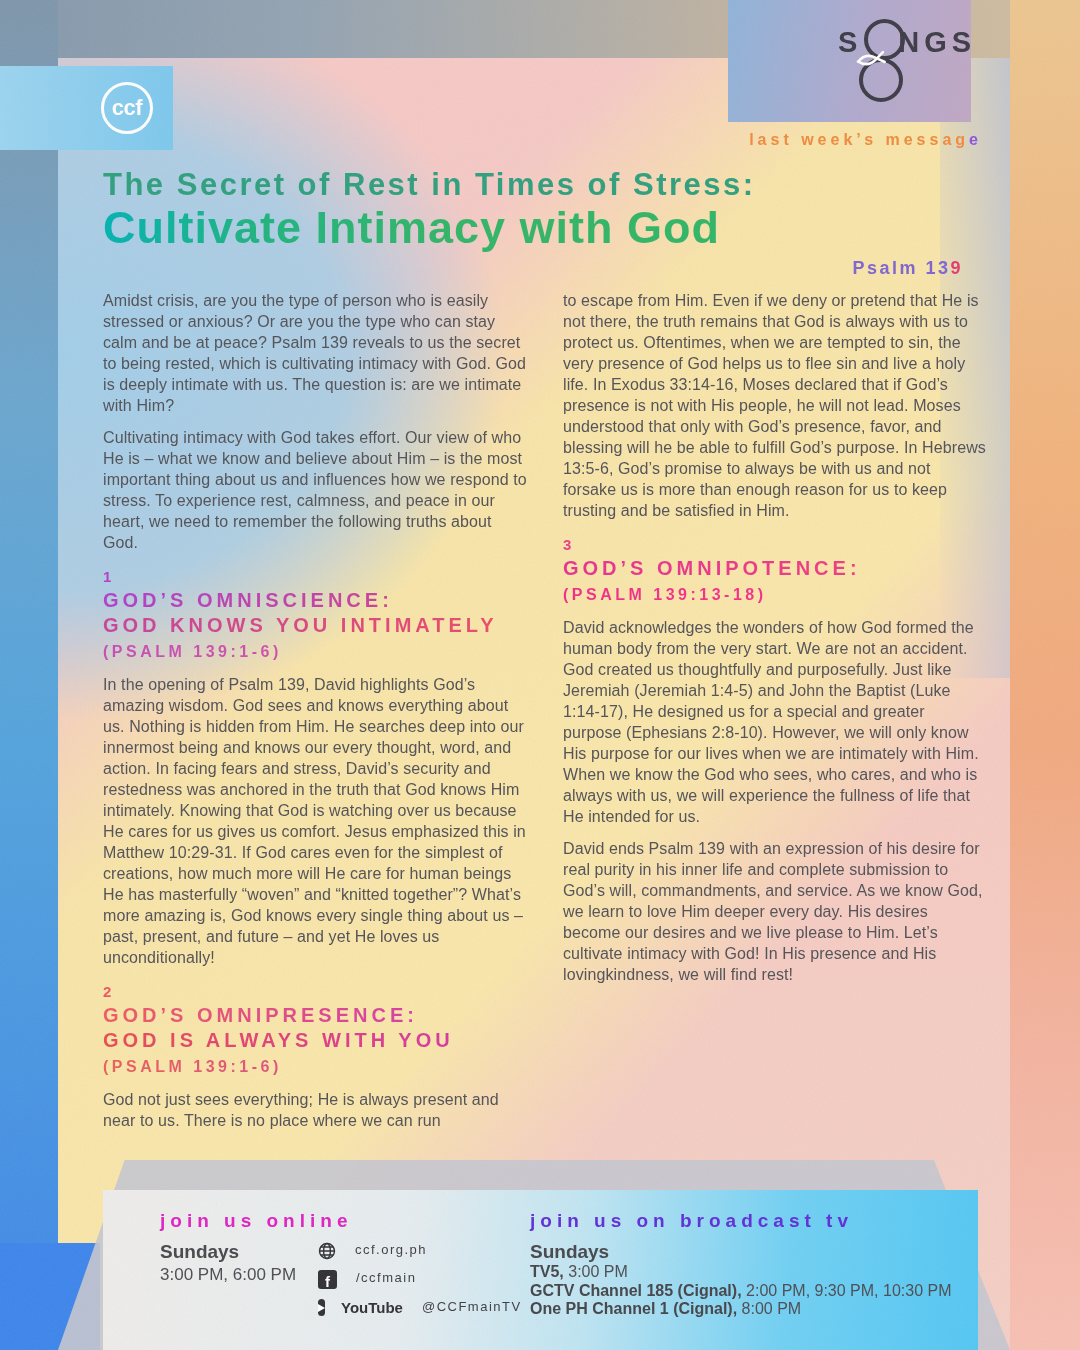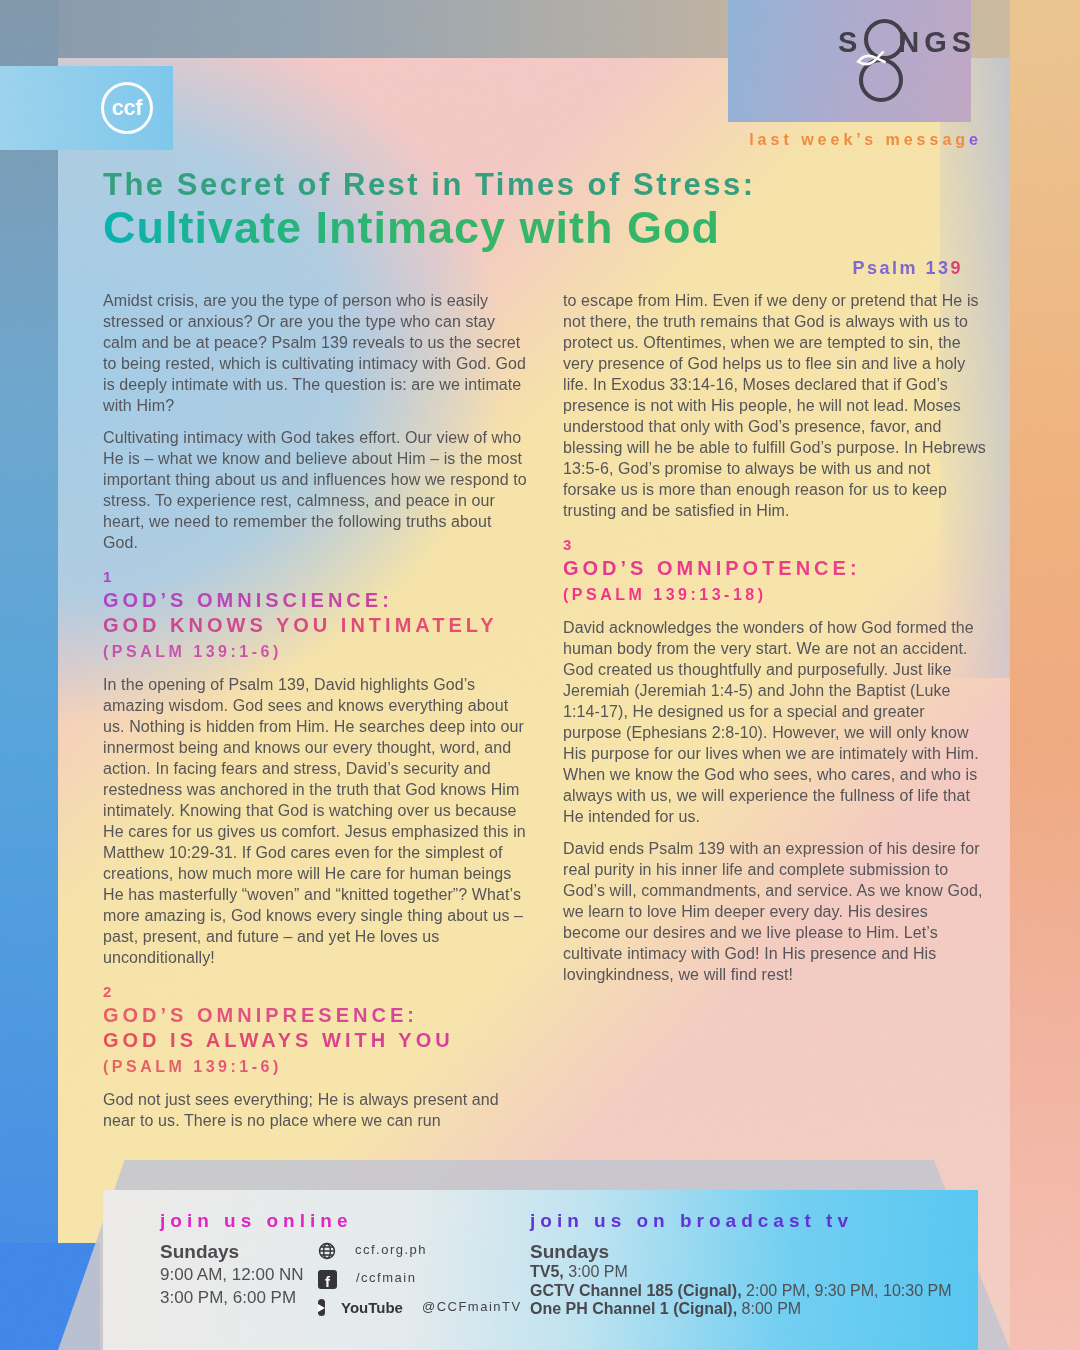--- a/index.html
+++ b/index.html
@@ -170,21 +170,20 @@
     <div class="hl grad g-s3a">GOD’S OMNIPOTENCE:</div>
     <div class="ref grad g-s3r">(PSALM 139:13-18)</div>
   </div>
   <p>David acknowledges the wonders of how God formed the human body from the very start. We are not an accident. God created us thoughtfully and purposefully. Just like Jeremiah (Jeremiah 1:4-5) and John the Baptist (Luke 1:14-17), He designed us for a special and greater purpose (Ephesians 2:8-10). However, we will only know His purpose for our lives when we are intimately with Him.  When we know the God who sees, who cares, and who is always with us, we will experience the fullness of life that He intended for us.</p>
   <p>David ends Psalm 139 with an expression of his desire for real purity in his inner life and complete submission to God’s will, commandments, and service. As we know God, we learn to love Him deeper every day. His desires become our desires and we live please to Him. Let’s cultivate intimacy with God! In His presence and His lovingkindness, we will find rest!</p>
 </div>
 
 <div class="abs f-col f-online">
   <div class="f-head f-head-online">join us online</div>
   <div class="f-day">Sundays</div>
-  <div class="f-time">9:00 AM, 12:00 NN</div>
   <div class="f-time">3:00 PM, 6:00 PM</div>
   <div class="socials">
     <div class="social-row">
       <svg width="18" height="18" viewBox="0 0 18 18">
           <g stroke="#2e2e33" stroke-width="1.4" fill="none">
             <circle cx="9" cy="9" r="7.5"></circle>
             <ellipse cx="9" cy="9" rx="3.4" ry="7.5"></ellipse>
             <path d="M1.5 9 H16.5 M2.5 5 H15.5 M2.5 13 H15.5"></path>
           </g>
         </svg>

